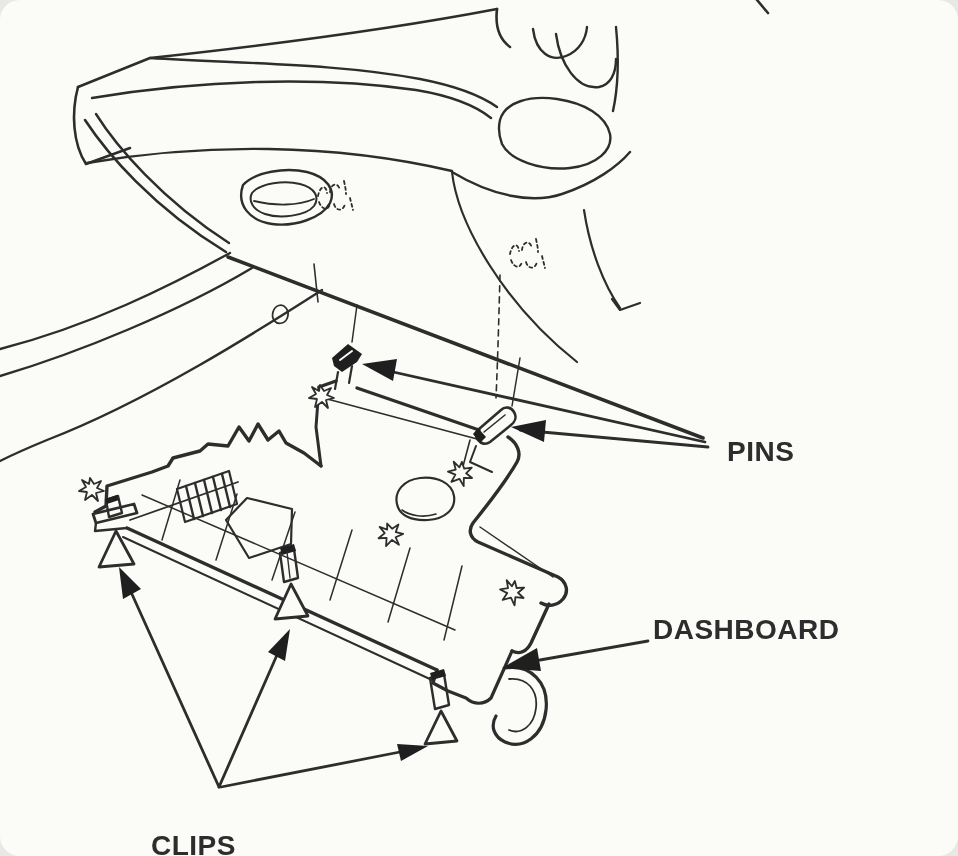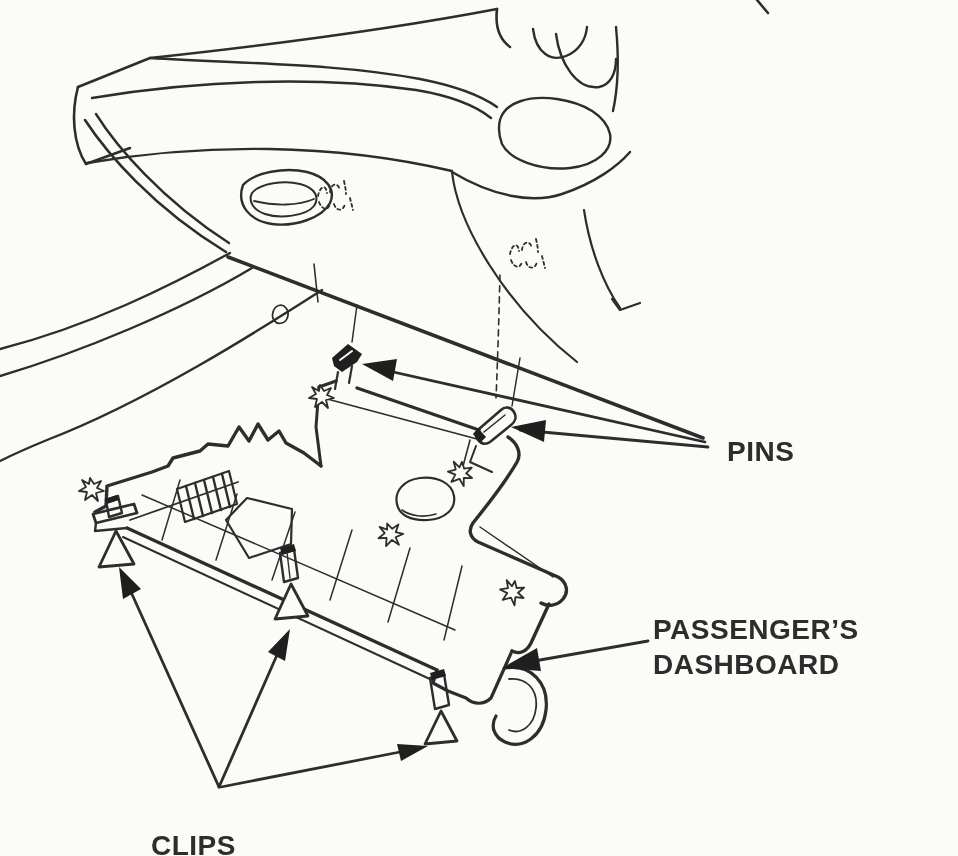--- a/index.html
+++ b/index.html
@@ -2,20 +2,21 @@
 <html><head>
 <meta charset="utf-8">
 <style>
   html,body{margin:0;padding:0;background:#e8e8e6;}
   .page{
     position:relative;
     width:958px;height:856px;
     background:#fbfbf8;
     overflow:hidden;
     font-family:"Liberation Sans", sans-serif;
+    border-radius:20px;
   }
   .art{position:absolute;left:0;top:0;width:958px;height:856px;}
   .label{
     position:absolute;
     font-weight:bold;
     color:#2d2d2d;
     letter-spacing:0.5px;
     white-space:nowrap;
     line-height:35px;
     font-size:28px;
@@ -224,18 +225,17 @@
       <path d="M277,655 L219,787"></path>
       <polygon points="290,629 285,661 268,652" fill="#1f1f1f" stroke="none"></polygon>
       <path d="M400,752 L221,787"></path>
       <polygon points="428,746 401,761 397,744" fill="#1f1f1f" stroke="none"></polygon>
     </g>
   </svg>
 
   <div class="label" id="pins-label">PINS</div>
 
   <div class="label" id="undercover-label">
-    <div>PASSENGER’S</div>
     <div>DASHBOARD</div>
   </div>
 
   <div class="label" id="clips-label">CLIPS</div>
 </div>
 
 </body></html>

